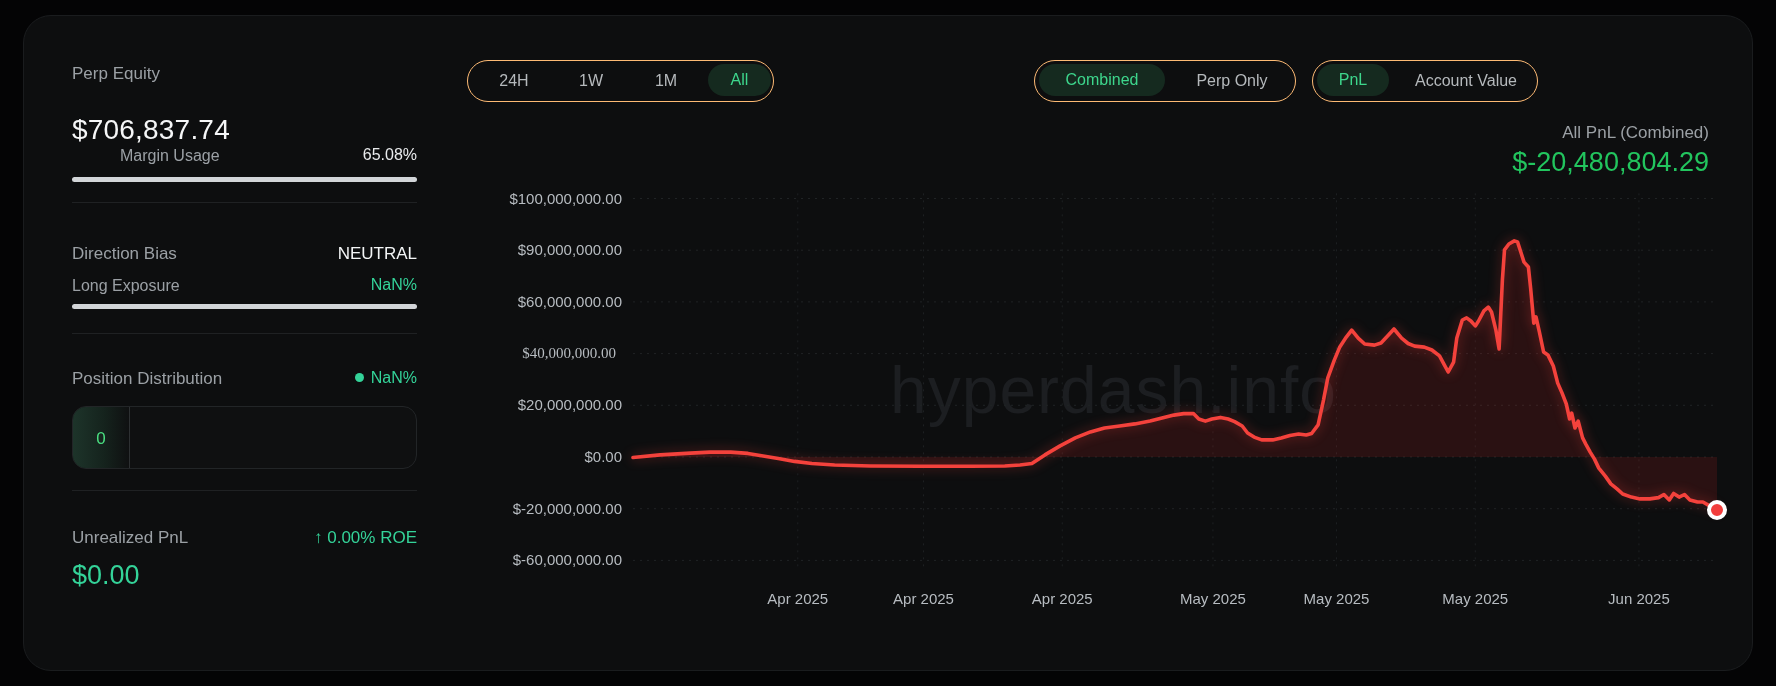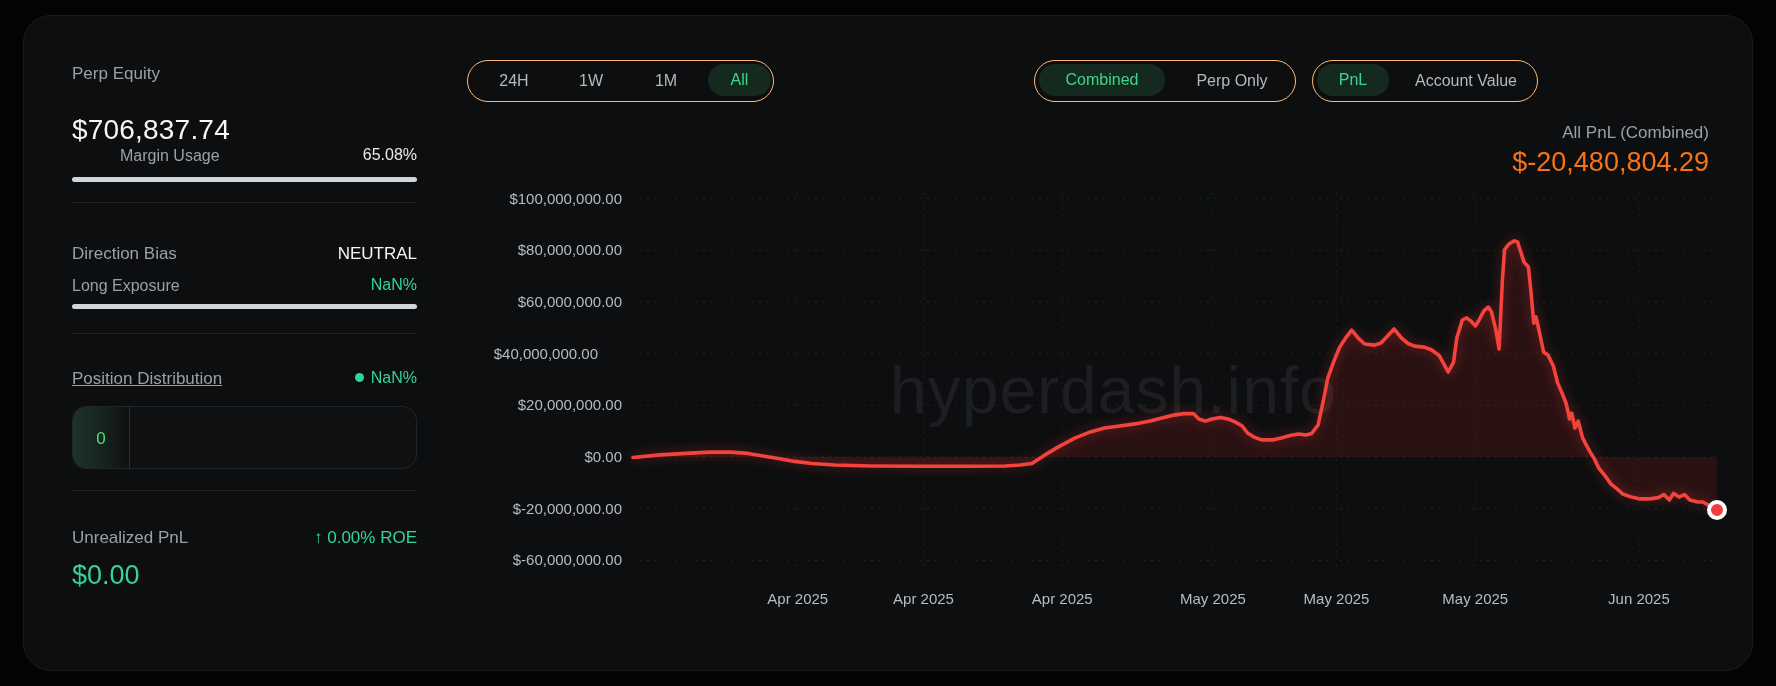--- a/index.html
+++ b/index.html
@@ -60,21 +60,21 @@
 
   <div class="abs lbl" style="left:48px;top:228px;">Direction Bias</div>
   <div class="abs val-white right-align" style="left:193px;top:228px;width:200px;">NEUTRAL</div>
 
   <div class="abs lbl-sm" style="left:48px;top:261px;">Long Exposure</div>
   <div class="abs green right-align" style="left:193px;top:260px;width:200px;font-size:16px;">NaN%</div>
   <div class="bar" style="left:48px;top:288px;width:345px;"></div>
 
   <div class="divider" style="left:48px;top:317px;width:345px;"></div>
 
-  <div class="abs lbl" style="left:48px;top:353px;text-decoration:underline;">Position Distribution</div>
+  <div class="abs lbl" style="left:48px;top:353px;">Position Distribution</div>
   <div class="abs right-align" style="left:193px;top:353px;width:200px;font-size:16px;">
     <span class="dot-ind"></span><span class="green">NaN%</span>
   </div>
 
   <div class="pos-box" style="left:48px;top:390px;">
     <div class="pos-seg">
       <span>0</span>
     </div>
   </div>
 
@@ -99,21 +99,21 @@
     <button class="seg-btn" style="position:absolute;left:86px;width:134px;">Account Value</button>
   </div>
 
   <div class="seg" style="left:1010px;width:262px;">
     <button class="seg-btn pill-active" style="position:absolute;left:4px;top:3px;width:126px;">Combined</button>
     <button class="seg-btn" style="position:absolute;left:140px;width:114px;">Perp Only</button>
   </div>
 
 
   <div class="abs lbl right-align" style="left:1385px;top:107px;width:300px;">All PnL (Combined)</div>
-  <div class="abs right-align" style="left:1285px;top:131px;width:400px;color:#f97316;font-size:27px;font-weight:500;">$-20,480,804.29</div>
+  <div class="abs right-align" style="left:1285px;top:131px;width:400px;color:#22c55e;font-size:27px;font-weight:500;">$-20,480,804.29</div>
 </div>
 
 <div class="abs" id="chart-layer" style="left:0;top:0;width:1776px;height:686px;pointer-events:none;">
   <div class="watermark">hyperdash.info</div>
   <svg id="chart-svg" xmlns="http://www.w3.org/2000/svg" viewBox="0 0 1150 400">
       <line x1="33" y1="18.5" x2="1117" y2="18.5" class="grid-h"></line>
       <line x1="33" y1="70.19999999999999" x2="1117" y2="70.19999999999999" class="grid-h"></line>
       <line x1="33" y1="121.9" x2="1117" y2="121.9" class="grid-h"></line>
       <line x1="33" y1="173.6" x2="1117" y2="173.6" class="grid-h"></line>
       <line x1="33" y1="225.3" x2="1117" y2="225.3" class="grid-h"></line>
@@ -125,23 +125,23 @@
       <line x1="462.264" y1="13.329999999999984" x2="462.264" y2="390.74" class="grid-v"></line>
       <line x1="612.9399999999999" y1="13.329999999999984" x2="612.9399999999999" y2="390.74" class="grid-v"></line>
       <line x1="736.5160000000001" y1="13.329999999999984" x2="736.5160000000001" y2="390.74" class="grid-v"></line>
       <line x1="875.268" y1="13.329999999999984" x2="875.268" y2="390.74" class="grid-v"></line>
       <line x1="1038.952" y1="13.329999999999984" x2="1038.952" y2="390.74" class="grid-v"></line>
       <path d="M33.0 277.5 L60.1 274.9 L90.5 273.1 L110.0 272.1 L130.6 272.1 L147.9 273.4 L163.1 276.0 L178.3 278.6 L194.5 281.4 L211.9 283.5 L234.6 285.0 L270.4 286.0 L320.3 286.3 L370.1 286.3 L404.8 286.0 L420.0 285.0 L431.9 283.5 L444.9 274.9 L460.1 265.9 L475.3 257.9 L490.4 251.9 L504.5 248.0 L519.7 246.0 L534.9 243.9 L550.1 241.1 L562.0 238.0 L573.9 235.1 L583.7 233.6 L593.4 233.6 L598.8 239.0 L605.4 241.1 L611.9 239.0 L620.5 237.4 L628.1 239.0 L634.6 241.6 L642.2 246.0 L647.6 253.0 L654.1 257.1 L661.7 259.9 L672.6 259.9 L681.2 257.9 L689.9 255.5 L698.6 254.0 L706.2 255.0 L711.6 253.5 L718.1 244.9 L723.5 220.1 L727.8 197.9 L734.3 180.1 L739.8 166.9 L746.3 157.1 L751.7 150.1 L758.2 158.1 L764.7 164.0 L774.5 165.1 L781.0 163.0 L788.5 155.0 L794.0 149.0 L801.6 158.1 L808.1 163.5 L814.6 166.1 L824.3 167.1 L831.9 170.0 L839.5 175.9 L843.8 183.9 L848.2 192.0 L853.6 182.1 L856.8 158.1 L862.3 140.0 L866.6 137.9 L870.9 141.0 L875.3 145.9 L878.5 141.0 L883.9 130.9 L888.3 127.1 L891.5 132.0 L895.9 150.1 L899.1 168.9 L902.4 99.9 L904.5 69.9 L908.9 64.0 L914.3 60.9 L917.5 61.9 L920.8 72.0 L924.0 82.1 L928.4 87.0 L930.6 107.9 L933.8 143.1 L936.0 136.9 L939.2 151.1 L943.6 172.0 L947.9 174.9 L953.3 186.0 L957.7 203.1 L962.0 212.9 L966.3 224.0 L969.6 239.0 L971.7 233.1 L975.0 248.0 L978.2 241.1 L982.6 257.9 L985.8 264.1 L990.2 272.1 L994.5 279.1 L998.8 288.1 L1005.3 296.1 L1010.8 303.9 L1017.3 309.1 L1022.7 314.0 L1031.4 317.1 L1040.0 318.9 L1049.8 318.9 L1058.5 317.6 L1063.9 314.5 L1069.3 319.9 L1073.6 313.4 L1079.1 317.1 L1084.5 314.5 L1089.9 319.9 L1097.5 322.0 L1102.9 322.0 L1108.3 325.1 L1112.7 327.9 L1117.0 330.0 L1117.0 277 L33 277 Z" class="chart-area"></path>
       <path d="M33.0 277.5 L60.1 274.9 L90.5 273.1 L110.0 272.1 L130.6 272.1 L147.9 273.4 L163.1 276.0 L178.3 278.6 L194.5 281.4 L211.9 283.5 L234.6 285.0 L270.4 286.0 L320.3 286.3 L370.1 286.3 L404.8 286.0 L420.0 285.0 L431.9 283.5 L444.9 274.9 L460.1 265.9 L475.3 257.9 L490.4 251.9 L504.5 248.0 L519.7 246.0 L534.9 243.9 L550.1 241.1 L562.0 238.0 L573.9 235.1 L583.7 233.6 L593.4 233.6 L598.8 239.0 L605.4 241.1 L611.9 239.0 L620.5 237.4 L628.1 239.0 L634.6 241.6 L642.2 246.0 L647.6 253.0 L654.1 257.1 L661.7 259.9 L672.6 259.9 L681.2 257.9 L689.9 255.5 L698.6 254.0 L706.2 255.0 L711.6 253.5 L718.1 244.9 L723.5 220.1 L727.8 197.9 L734.3 180.1 L739.8 166.9 L746.3 157.1 L751.7 150.1 L758.2 158.1 L764.7 164.0 L774.5 165.1 L781.0 163.0 L788.5 155.0 L794.0 149.0 L801.6 158.1 L808.1 163.5 L814.6 166.1 L824.3 167.1 L831.9 170.0 L839.5 175.9 L843.8 183.9 L848.2 192.0 L853.6 182.1 L856.8 158.1 L862.3 140.0 L866.6 137.9 L870.9 141.0 L875.3 145.9 L878.5 141.0 L883.9 130.9 L888.3 127.1 L891.5 132.0 L895.9 150.1 L899.1 168.9 L902.4 99.9 L904.5 69.9 L908.9 64.0 L914.3 60.9 L917.5 61.9 L920.8 72.0 L924.0 82.1 L928.4 87.0 L930.6 107.9 L933.8 143.1 L936.0 136.9 L939.2 151.1 L943.6 172.0 L947.9 174.9 L953.3 186.0 L957.7 203.1 L962.0 212.9 L966.3 224.0 L969.6 239.0 L971.7 233.1 L975.0 248.0 L978.2 241.1 L982.6 257.9 L985.8 264.1 L990.2 272.1 L994.5 279.1 L998.8 288.1 L1005.3 296.1 L1010.8 303.9 L1017.3 309.1 L1022.7 314.0 L1031.4 317.1 L1040.0 318.9 L1049.8 318.9 L1058.5 317.6 L1063.9 314.5 L1069.3 319.9 L1073.6 313.4 L1079.1 317.1 L1084.5 314.5 L1089.9 319.9 L1097.5 322.0 L1102.9 322.0 L1108.3 325.1 L1112.7 327.9 L1117.0 330.0 " class="chart-line"></path>
       <circle cx="1117" cy="329.9925" r="8" fill="#f23d3c" stroke="#ffffff" stroke-width="4"></circle>
     </svg>
 <div class="ax-label right-align" style="left: 402px; width: 220px; top: 189.5px;">$100,000,000.00</div>
-    <div class="ax-label right-align" style="left: 402px; width: 220px; top: 241.2px;">$80,000,000.00</div>
+    <div class="ax-label right-align" style="left: 402px; width: 220px; top: 241.2px;">$90,000,000.00</div>
     <div class="ax-label right-align" style="left: 402px; width: 220px; top: 292.9px; text-align: right;">$60,000,000.00</div>
-    <div class="ax-label right-align" style="left: 378px; width: 220px; top: 344.6px;">$40,000,000.00</div>
+    <div class="ax-label right-align" style="left: 396px; width: 220px; top: 344.6px; font-family: Liberation Serif, serif;">$40,000,000.00</div>
     <div class="ax-label right-align" style="left: 402px; width: 220px; top: 396.3px;">$20,000,000.00</div>
     <div class="ax-label right-align" style="left: 402px; width: 220px; top: 448px;">$0.00</div>
     <div class="ax-label right-align" style="left: 402px; width: 220px; top: 499.7px;">$-20,000,000.00</div>
     <div class="ax-label right-align" style="left: 402px; width: 220px; top: 551.4px;">$-60,000,000.00</div>
     <div class="ax-label" style="left: 737.768px; width: 120px; text-align: center; top: 590px;">Apr 2025</div>
     <div class="ax-label" style="left: 863.512px; width: 120px; text-align: center; top: 590px;">Apr 2025</div>
     <div class="ax-label" style="left: 1002.26px; width: 120px; text-align: center; top: 590px;">Apr 2025</div>
     <div class="ax-label" style="left: 1152.94px; width: 120px; text-align: center; top: 590px;">May 2025</div>
     <div class="ax-label" style="left: 1276.52px; width: 120px; text-align: center; top: 590px;">May 2025</div>
     <div class="ax-label" style="left: 1415.27px; width: 120px; text-align: center; top: 590px;">May 2025</div>

